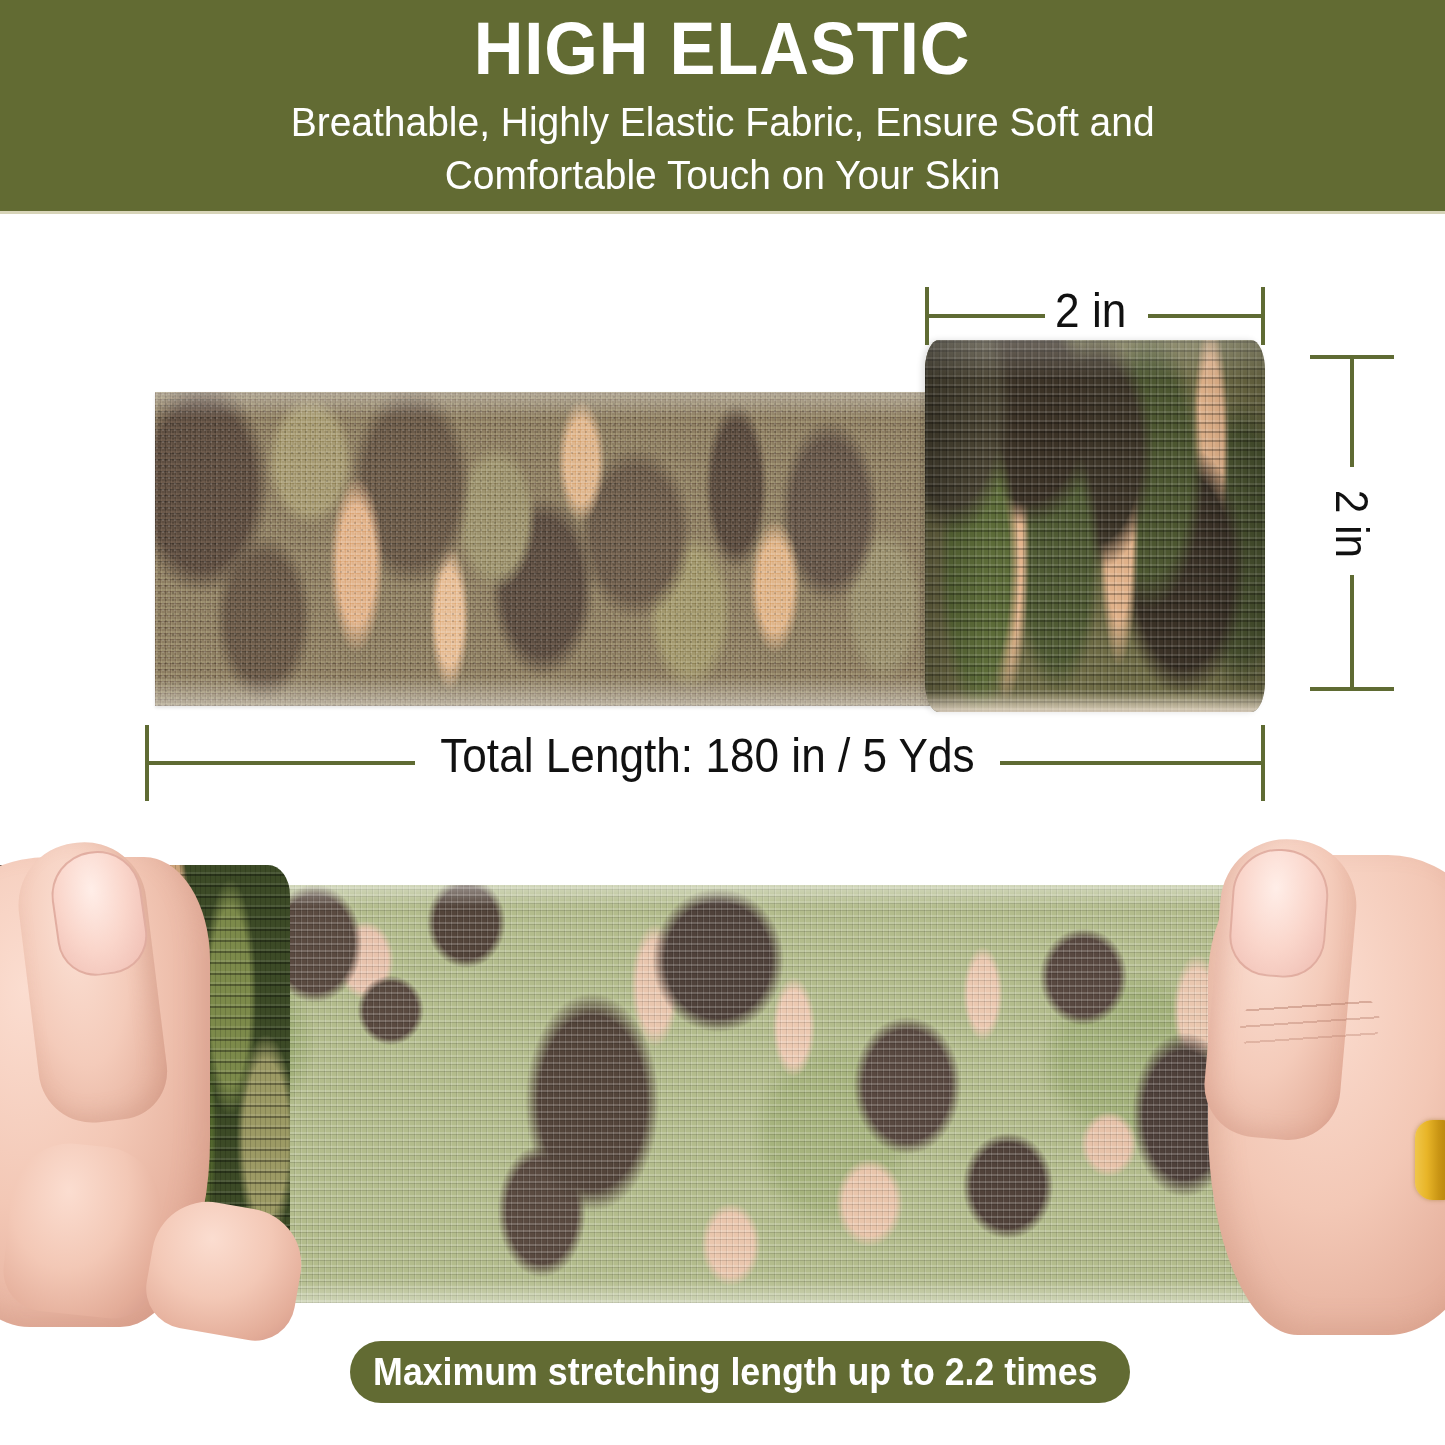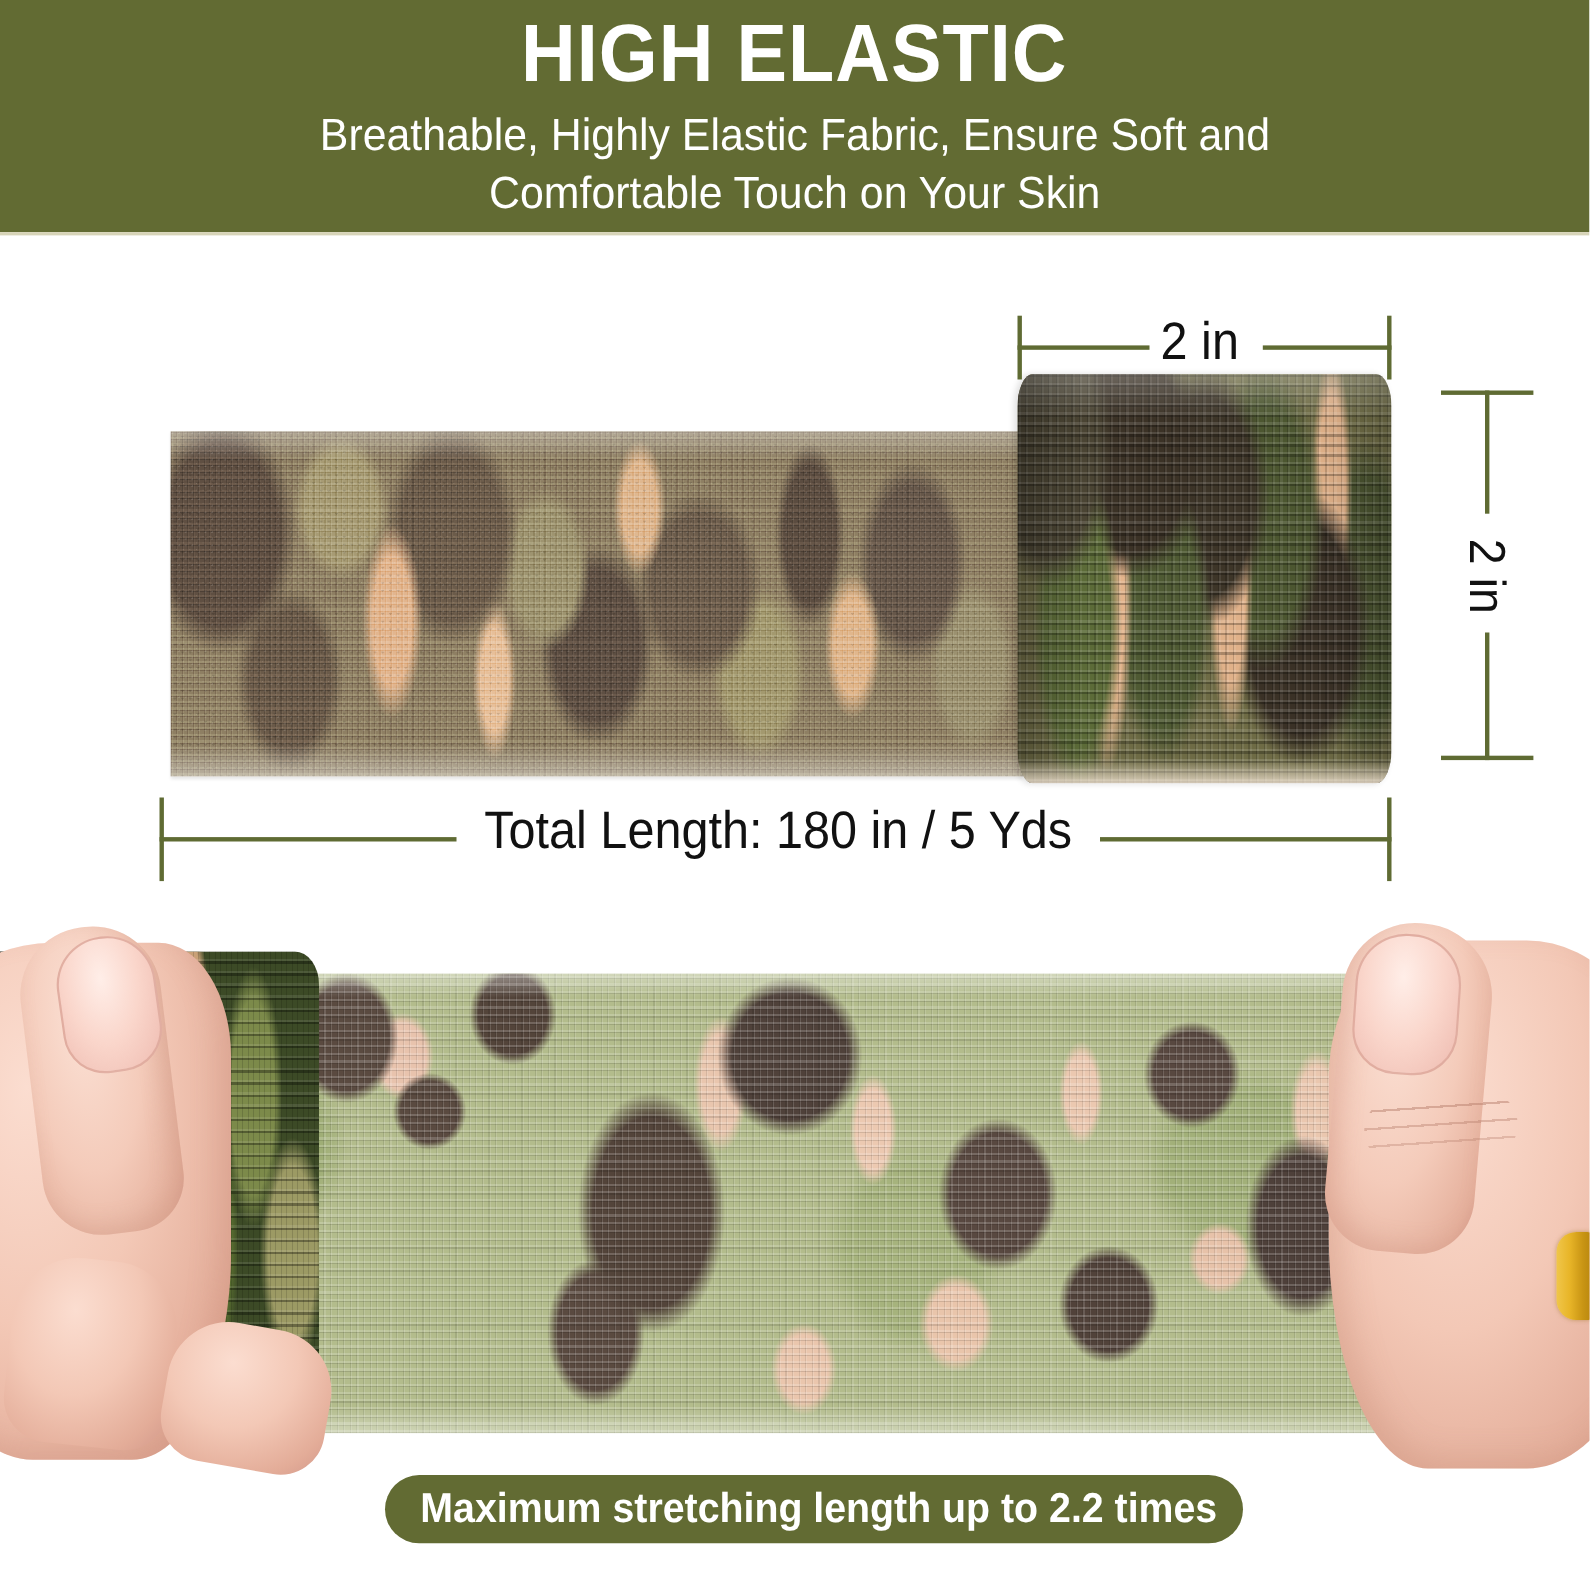--- a/index.html
+++ b/index.html
@@ -378,21 +378,21 @@
     box-shadow: 0 0 4px rgba(150,110,20,0.5);
   }
 
   
   .badge {
     position:absolute;
     left:350px; top:1341px;
     width:780px; height:62px;
     background:#626B33;
     border-radius:34px;
-    display:flex; align-items:center; justify-content:flex-end;
+    display:flex; align-items:center; justify-content:flex-start;
   }
   .badge-text {
     color:#ffffff;
     font-family:"Liberation Sans Narrow","Liberation Sans",sans-serif;
     font-size:38px;
     font-weight:bold;
     white-space:nowrap;
     transform: scaleX(0.94);
   }
 </style>

